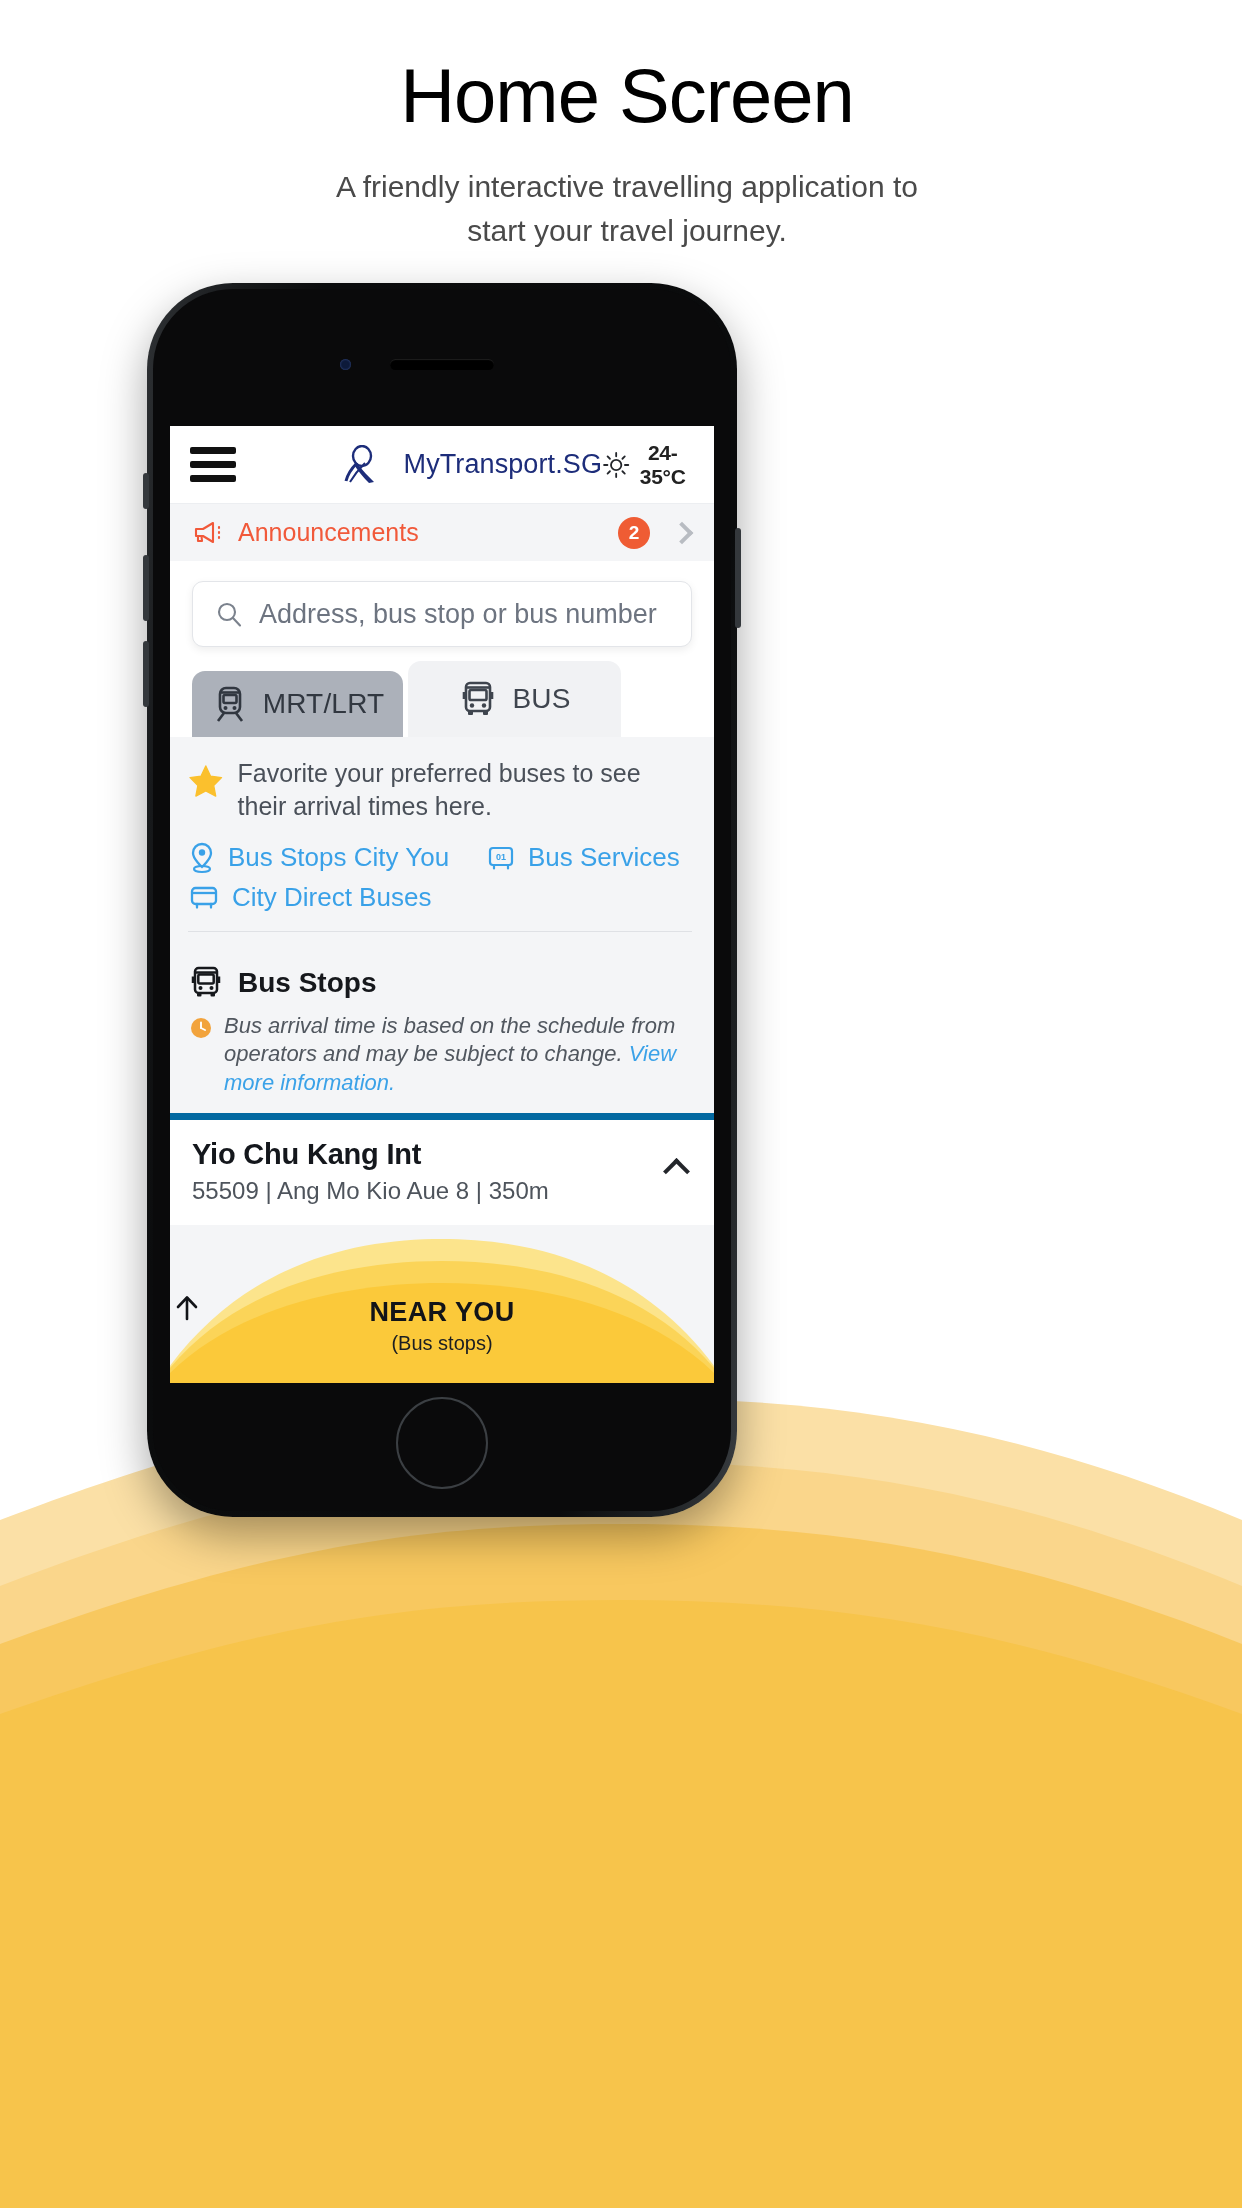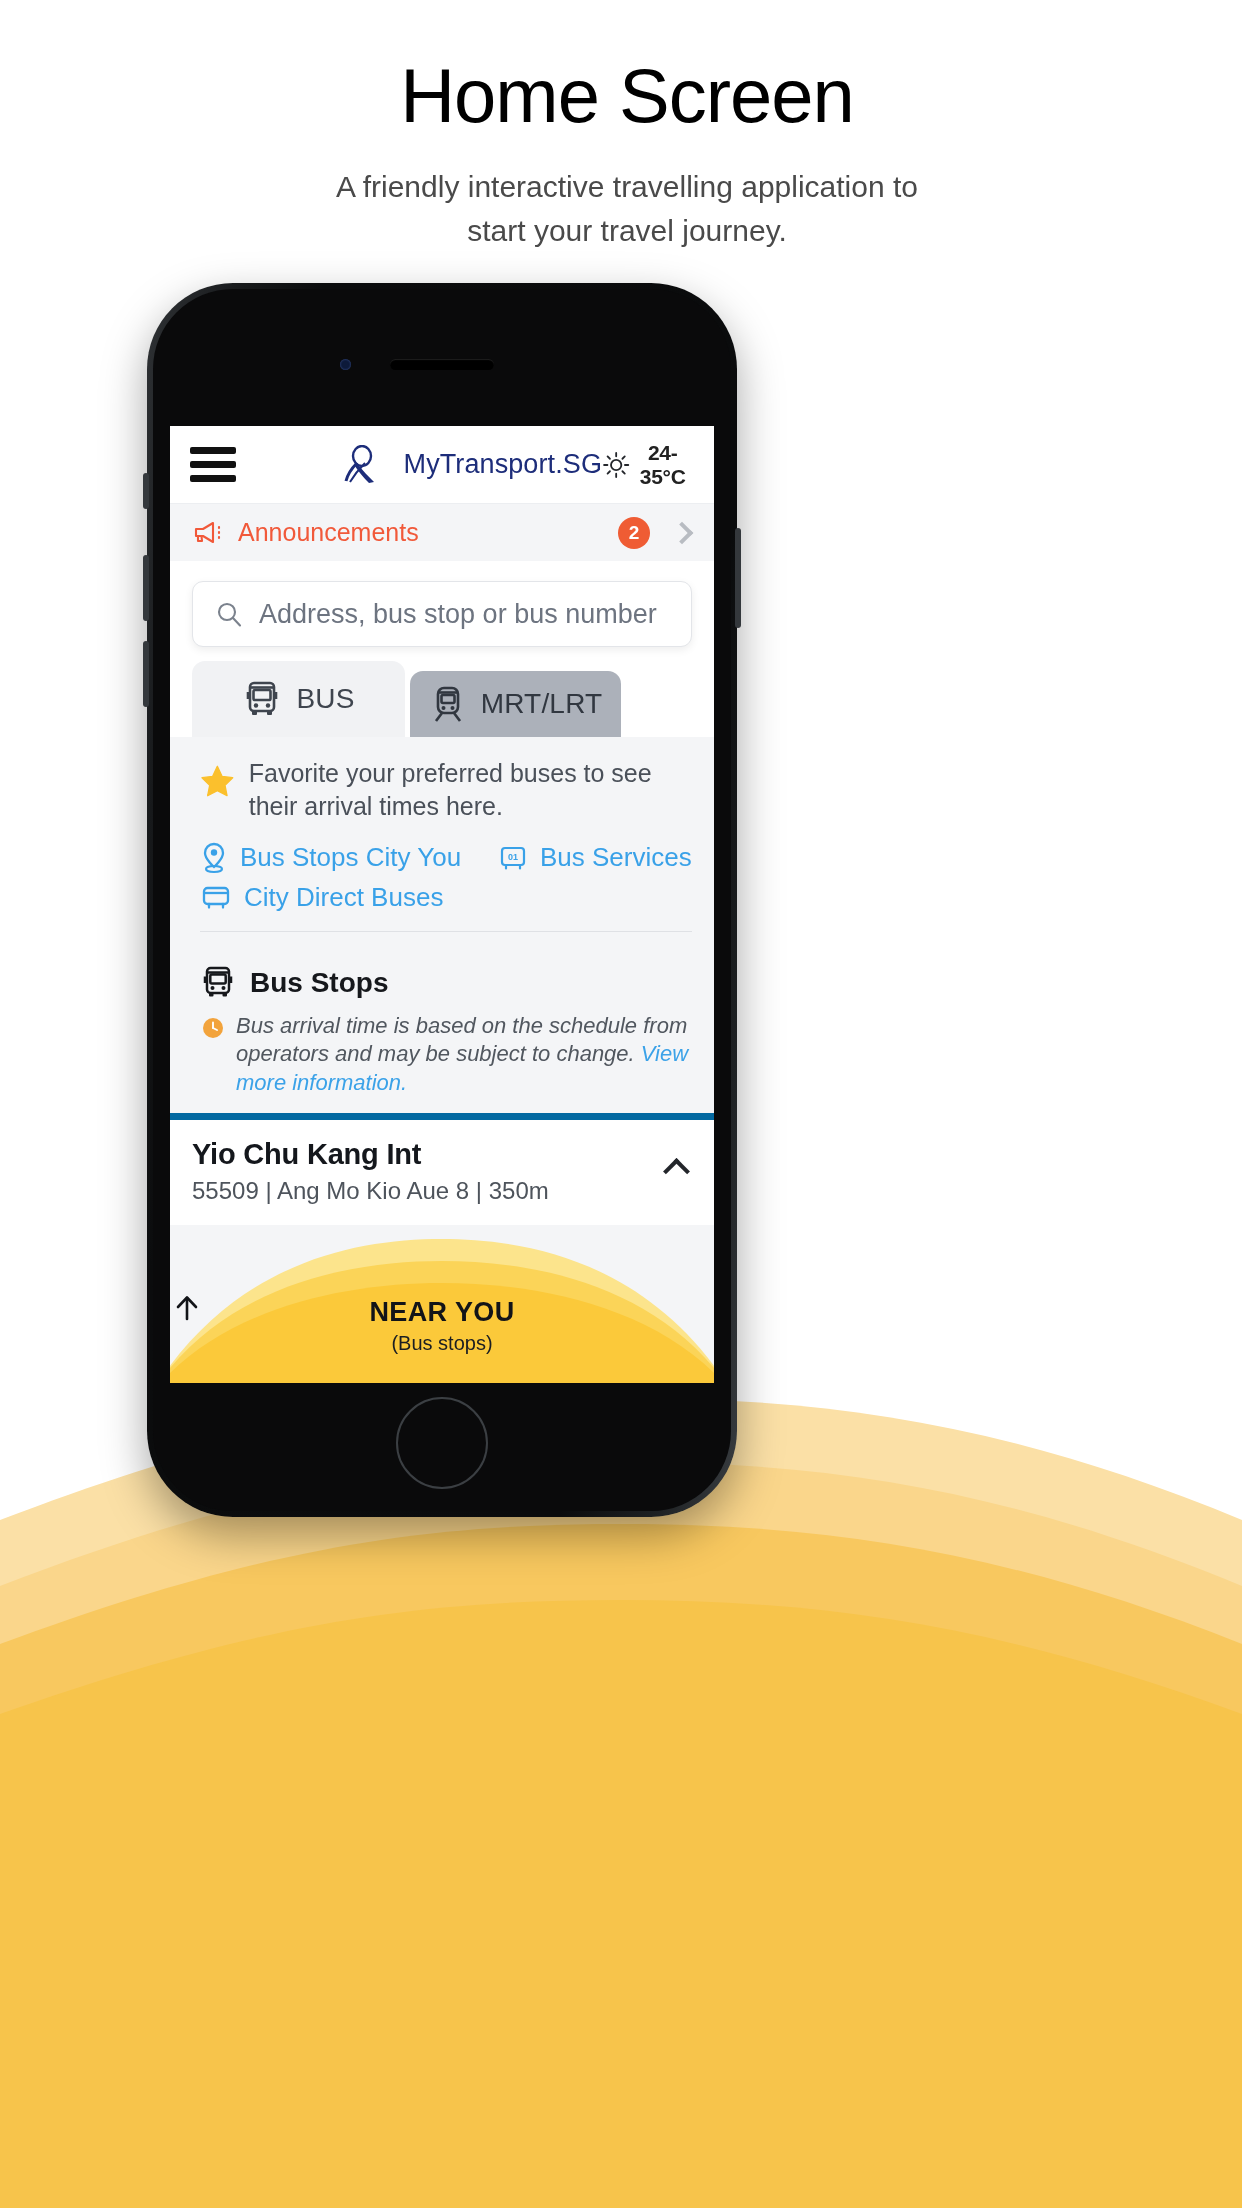--- a/index.html
+++ b/index.html
@@ -106,21 +106,21 @@
   .tab {
     display:flex; align-items:center; justify-content:center; gap:14px;
     border-radius:13px 13px 0 0; cursor:pointer;
   }
   .tab-bus { background:#f1f2f4; width:213px; height:76px; }
   .tab-mrt { background:#acb1ba; width:211px; height:66px; }
   .tab-label { font-size:28px; color:#3f454e; letter-spacing:.2px;}
   .tab-mrt .tab-label { color:#313740; }
 
   
-  .panel { background:#f4f5f7; padding:18px 22px 0 30px; }
+  .panel { background:#f4f5f7; padding:18px 22px 0 18px; }
   .fav-row { display:flex; align-items:flex-start; gap:14px; }
   .fav-text { font-size:25px; color:#4a5059; line-height:1.33; padding-top:2px;}
   .links { margin-top:18px; }
   .link-line { display:flex; align-items:center; margin-bottom:8px; }
   .link { display:flex; align-items:center; gap:12px; color:#39a1e8; font-size:26px; cursor:pointer;}
   .link-1 { width:298px; }
   .divider { height:1px; background:#dfe1e5; margin:18px 0 0 0; }
 
   .stops-head { display:flex; align-items:center; gap:14px; margin-top:32px; }
   .stops-title { font-size:28px; font-weight:700; color:#16181c; }
@@ -232,49 +232,49 @@
       <div class="search-box">
         <svg width="28" height="28" viewBox="0 0 28 28">
           <circle cx="12" cy="12" r="8" fill="none" stroke="#7b828d" stroke-width="2.1"></circle>
           <line x1="18" y1="18" x2="25" y2="25.5" stroke="#7b828d" stroke-width="2.1" stroke-linecap="round"></line>
         </svg>
         <span class="search-ph">Address, bus stop or bus number</span>
       </div>
     </div>
 
     <div class="tabs">
+      <div class="tab tab-mrt">
+        <svg width="38" height="40" viewBox="0 0 38 40">
+          <g fill="none" stroke="#313740" stroke-width="2.6" stroke-linejoin="round">
+            <rect x="9" y="4" width="20" height="25" rx="6"></rect>
+            <rect x="12.5" y="11" width="13" height="8" rx="1.4"></rect>
+            <line x1="9" y1="8.5" x2="29" y2="8.5"></line>
+            <path d="M13 29 L7 37"></path>
+            <path d="M25 29 L31 37"></path>
+          </g>
+          <circle cx="14.5" cy="24" r="2" fill="#313740"></circle>
+          <circle cx="23.5" cy="24" r="2" fill="#313740"></circle>
+        </svg>
+        <span class="tab-label">MRT/LRT</span>
+      </div>
       <div class="tab tab-bus">
         <svg width="40" height="42" viewBox="0 0 40 42">
           <g fill="none" stroke="#3f454e" stroke-width="2.6" stroke-linejoin="round">
             <rect x="8" y="5" width="24" height="28" rx="4"></rect>
             <rect x="11.5" y="12" width="17" height="10" rx="1.6"></rect>
             <line x1="8" y1="9.5" x2="32" y2="9.5"></line>
             <line x1="6" y1="14" x2="6" y2="21"></line>
             <line x1="34" y1="14" x2="34" y2="21"></line>
           </g>
           <circle cx="14" cy="27.5" r="2.2" fill="#3f454e"></circle>
           <circle cx="26" cy="27.5" r="2.2" fill="#3f454e"></circle>
           <rect x="10" y="33" width="5" height="4" rx="1" fill="#3f454e"></rect>
           <rect x="25" y="33" width="5" height="4" rx="1" fill="#3f454e"></rect>
         </svg>
         <span class="tab-label">BUS</span>
-      </div>
-      <div class="tab tab-mrt">
-        <svg width="38" height="40" viewBox="0 0 38 40">
-          <g fill="none" stroke="#313740" stroke-width="2.6" stroke-linejoin="round">
-            <rect x="9" y="4" width="20" height="25" rx="6"></rect>
-            <rect x="12.5" y="11" width="13" height="8" rx="1.4"></rect>
-            <line x1="9" y1="8.5" x2="29" y2="8.5"></line>
-            <path d="M13 29 L7 37"></path>
-            <path d="M25 29 L31 37"></path>
-          </g>
-          <circle cx="14.5" cy="24" r="2" fill="#313740"></circle>
-          <circle cx="23.5" cy="24" r="2" fill="#313740"></circle>
-        </svg>
-        <span class="tab-label">MRT/LRT</span>
       </div>
     </div>
 
     <div class="panel">
       <div class="fav-row">
         <svg width="52" height="52" viewBox="0 0 52 52">
           <path d="M26 4 L33 19 L49 21 L37.5 32.5 L40.5 48 L26 40.5 L11.5 48 L14.5 32.5 L3 21 L19 19 Z" fill="#fbc02d" stroke="#fbc02d" stroke-width="2" stroke-linejoin="round"></path>
         </svg>
         <div class="fav-text">Favorite your preferred buses to see their arrival times here.</div>
       </div>

